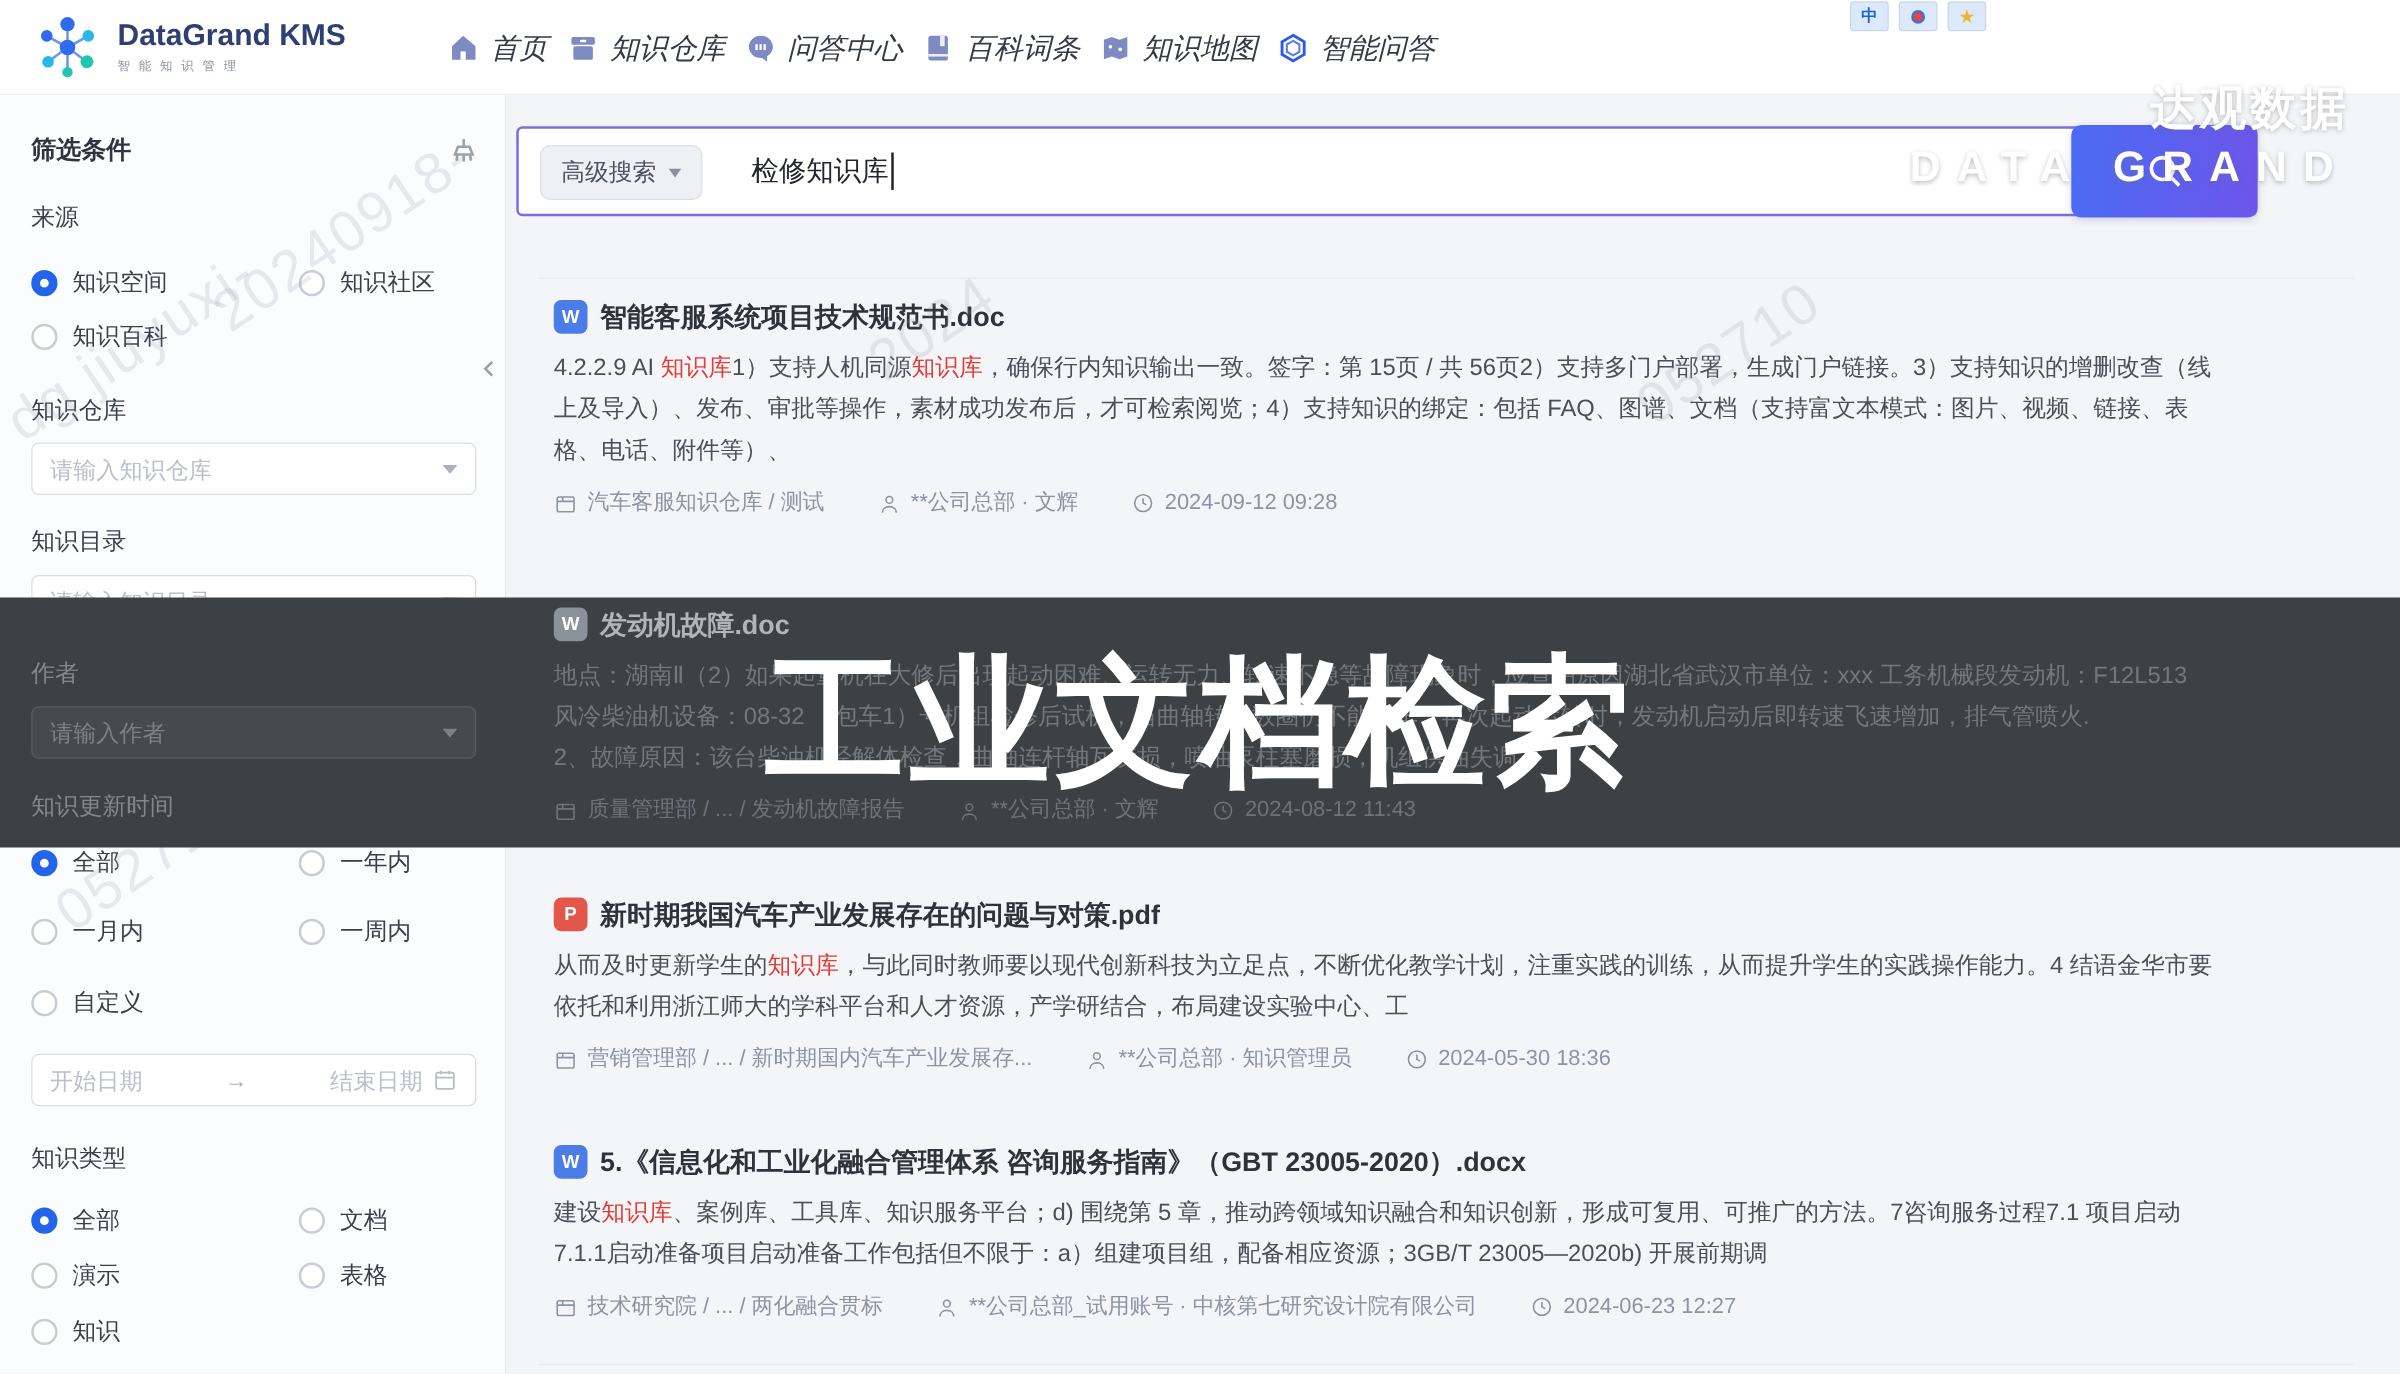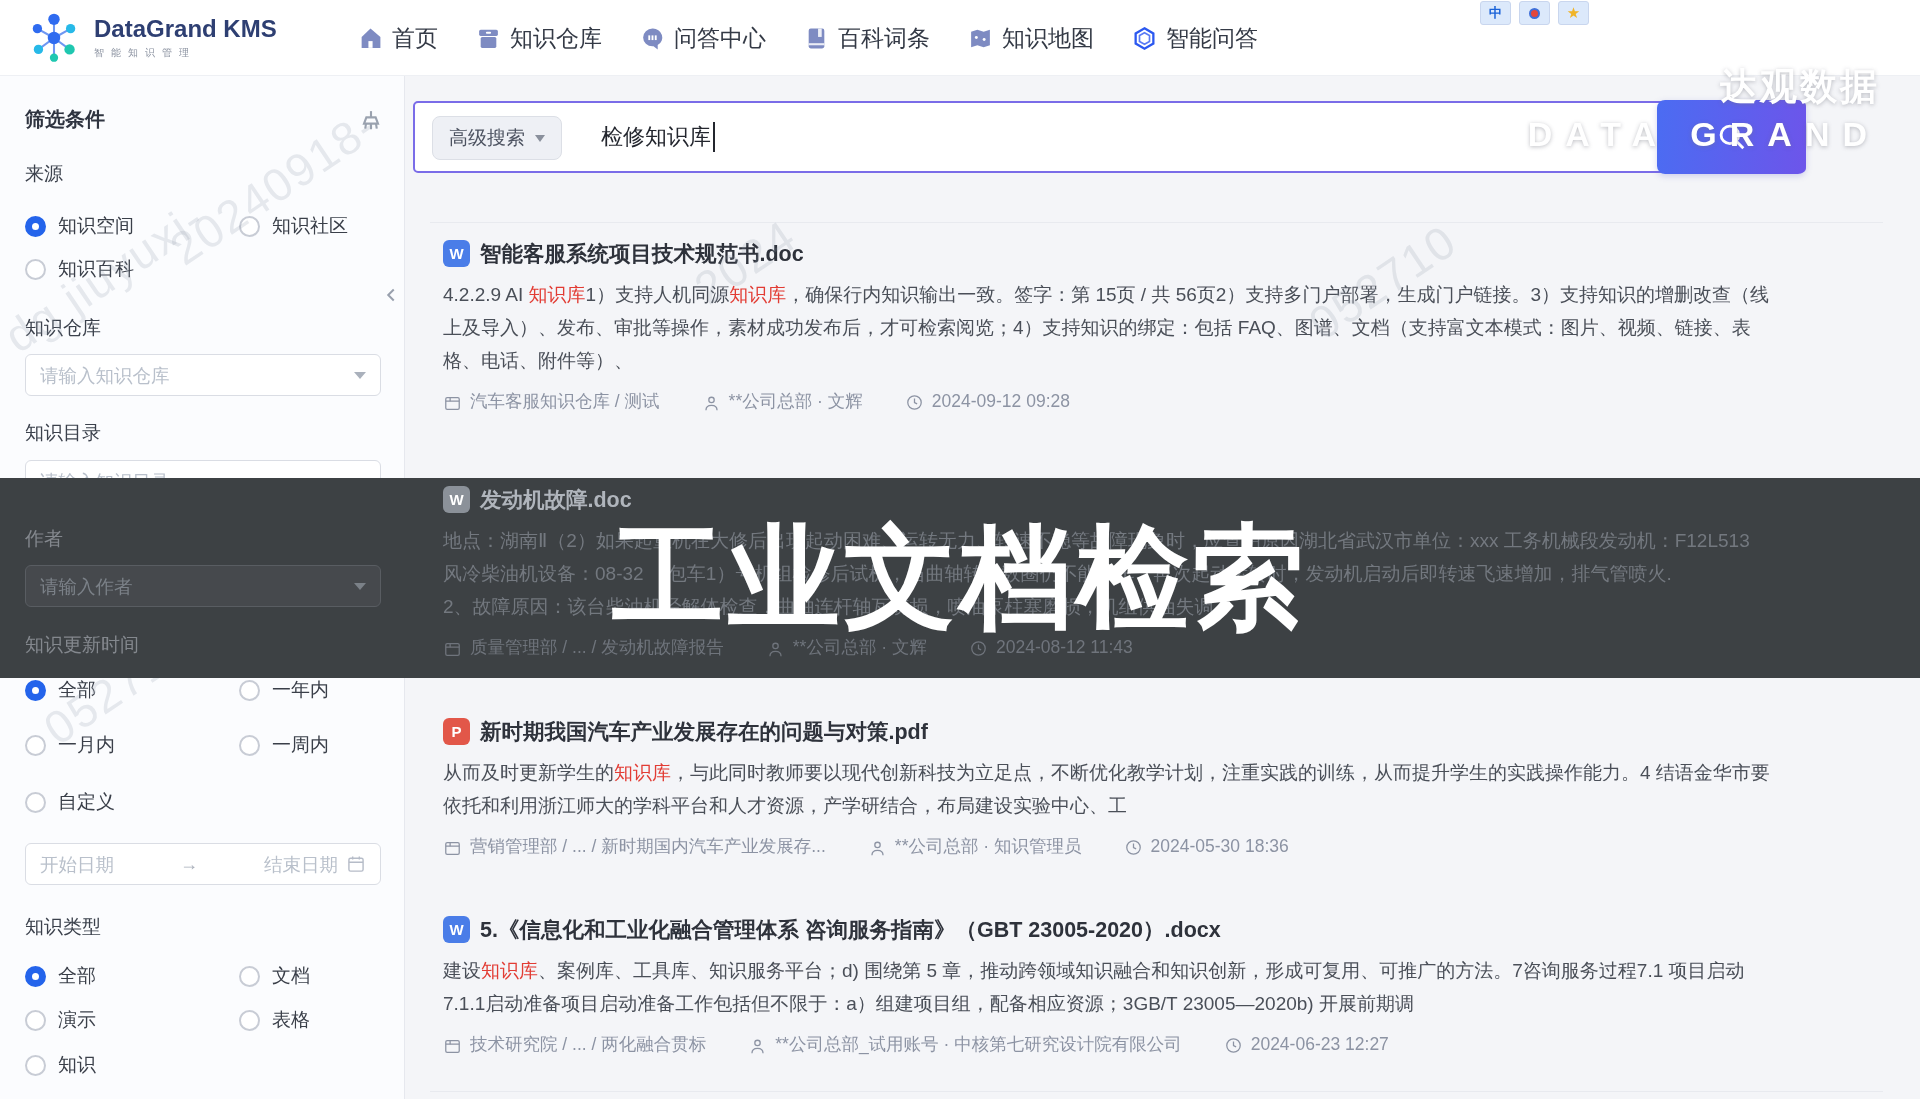--- a/index.html
+++ b/index.html
@@ -6,21 +6,21 @@
   .stage{position:relative;width:1920px;height:1099px;overflow:hidden;background:#f4f5f8;}
   .stage *{box-sizing:border-box;}
 
   
   .navbar{position:absolute;left:0;top:0;width:1920px;height:76px;background:#ffffff;border-bottom:1px solid #eef0f4;z-index:5;}
   .logo-wrap{position:absolute;left:26px;top:10px;display:flex;align-items:center;}
   .logo-icon{width:56px;height:56px;}
   .brand-text{margin-left:12px;}
   .brand-name{font-size:24px;font-weight:bold;color:#2e3f72;line-height:26px;}
   .brand-sub{font-size:10px;color:#8d94a2;letter-spacing:7px;margin-top:4px;}
-  .nav-items{position:absolute;left:358px;top:0;height:76px;display:flex;align-items:center;gap:38px;}
+  .nav-items{position:absolute;left:358px;top:0;height:76px;display:flex;align-items:center;gap:16px;font-style:italic;}
   .nav-item{display:flex;align-items:center;gap:9px;cursor:pointer;}
   .nav-item svg{width:25px;height:25px;}
   .nav-label{font-size:23px;color:#343a46;}
   .ext-tiles{position:absolute;left:1480px;top:1px;display:flex;gap:8px;z-index:6;}
   .ext-tile{width:31px;height:24px;border:1px solid #c9d6ee;background:#dce9fb;border-radius:3px;display:flex;align-items:center;justify-content:center;font-size:13px;}
   .ext-lang{color:#1a62d8;font-weight:bold;}
   .ext-dot{width:11px;height:11px;border-radius:50%;background:#e5473c;border:2px solid #3f6fd8;}
   .ext-star{color:#f0b428;font-size:15px;}
 
   

